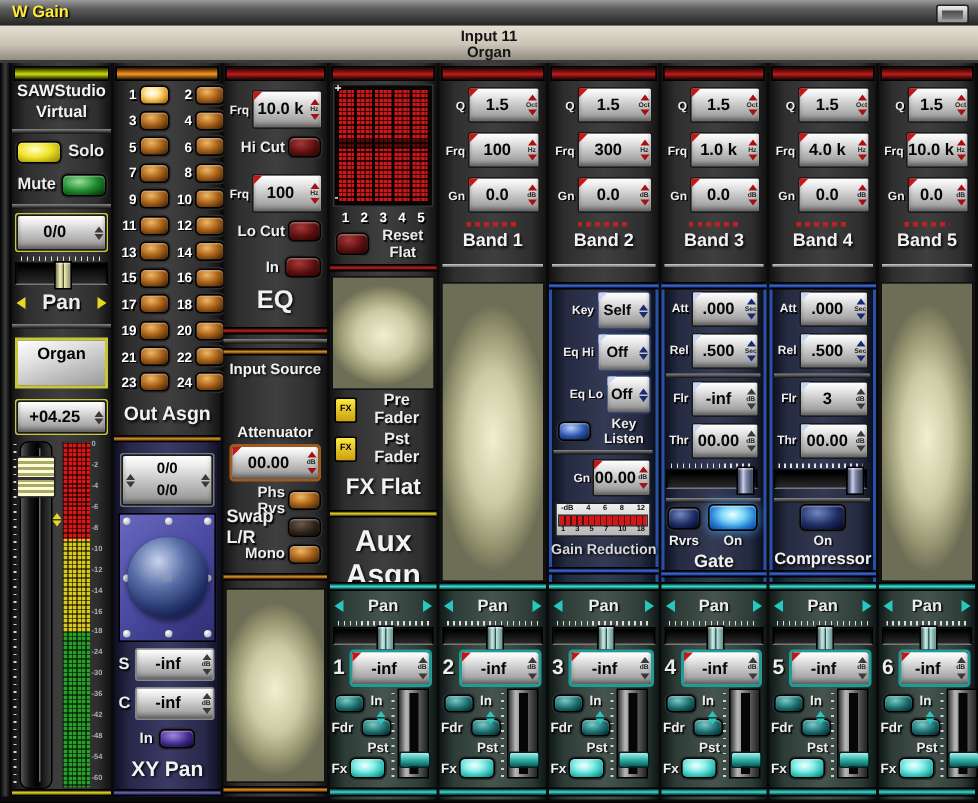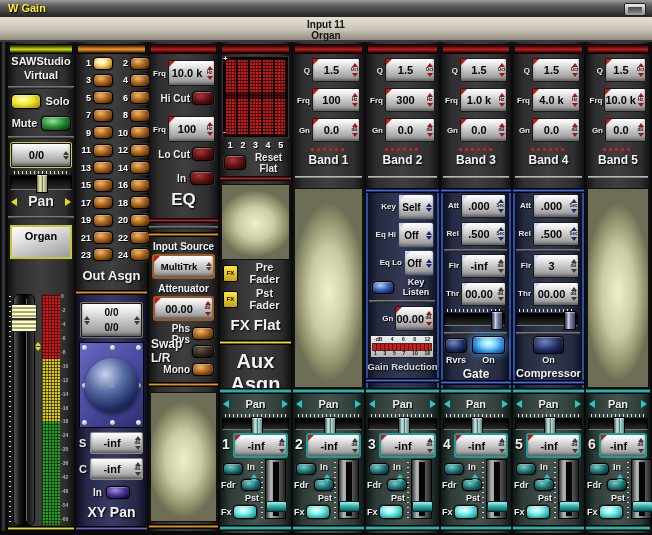--- a/index.html
+++ b/index.html
@@ -165,20 +165,29 @@
     <div class="groove" style="left:2px;right:2px;top:133px;height:15px"></div>
     <div class="thumb th-kh" style="left:50%;margin-left:-5px;top:132px;width:10px;height:17px"></div>
     <div class="row" style="left:3px;right:3px;top:152px;height:16px">
       <i class="pal yl"></i>
       <span class="lbl" style="flex:1;text-align:center;font-size:14px">Pan</span>
       <i class="par yl"></i>
     </div>
     <div class="ridge" style="left:0;right:0;top:174px"></div>
     <div class="abs" style="left:2px;right:2px;top:183px;height:34px;border:2px solid #c6c636;background:linear-gradient(160deg,#fff,#e0e0e0 35%,#9a9a9a);box-sizing:border-box">
       <div style="text-align:center;font-size:11px;font-weight:bold;color:#000;padding-top:3px">Organ</div>
+    </div>
+    <div class="abs" style="left:2px;right:2px;top:224px;height:22px;border:1px solid #caca40;border-radius:2px">
+      <div class="disp" style="height:100%">
+          <span class="v">+04.25</span>
+          <span class="u">
+            <i class="tu gy"></i>
+            <i class="td gy"></i>
+          </span>
+        </div>
     </div>
     <div class="vticks" style="left:1px;top:254px;height:226px"></div>
     <div class="ftrack" style="left:5px;top:252px;width:20px;height:230px"></div>
     <div class="fcap" style="left:3px;top:262px;width:24px;height:26px"></div>
     <div class="udt" style="left:27px;top:300px">
         <i class="tu yl"></i>
         <i class="td yl"></i>
       </div>
     <div class="meter" style="left:33px;top:252px;width:18px;height:230px"></div>
     <div class="abs" id="mlabels" style="left:53px;top:252px;width:13px;height:228px;display:flex;flex-direction:column;justify-content:space-between;align-items:flex-start">
@@ -425,30 +434,20 @@
     </div>
     <div class="row" style="left:2px;right:4px;top:128px;height:16px;justify-content:flex-end;gap:4px">
       <span class="lbl" style="font-size:10px">In</span>
       <span class="btn dkred" style="width:24px;height:14px"></span>
     </div>
     <div class="seclbl" style="left:0;right:0;top:148px;font-size:17px">EQ</div>
     <div class="hdiv dv-rd" style="left:0;right:0;top:176px"></div>
     <div class="ridge" style="left:0;right:0;top:184px"></div>
     <div class="hdiv dv-or" style="left:0;right:0;top:190px"></div>
     <div class="seclbl" style="left:0;right:0;top:199px;font-size:10px">Input Source</div>
-    <div class="abs" style="left:3px;right:3px;top:212px;height:25px;border:2px solid #a05a20;border-radius:3px;box-sizing:border-box">
-      <div class="disp" style="height:100%;border:none">
-          <i class="corner"></i>
-          <span class="v" style="font-size:9.5px">MultiTrk</span>
-          <span class="u">
-            <i class="tu br"></i>
-            <i class="td br"></i>
-          </span>
-        </div>
-    </div>
     <div class="seclbl" style="left:0;right:0;top:241px;font-size:10px">Attenuator</div>
     <div class="abs" style="left:4px;right:4px;top:254px;height:25px;border:2px solid #a05a20;border-radius:3px;box-sizing:border-box">
       <div class="disp" style="height:100%;border:none">
           <i class="corner"></i>
           <span class="v">00.00</span>
           <span class="u">
             <i class="tu"></i>
             <b>dB</b>
             <i class="td"></i>
           </span>

